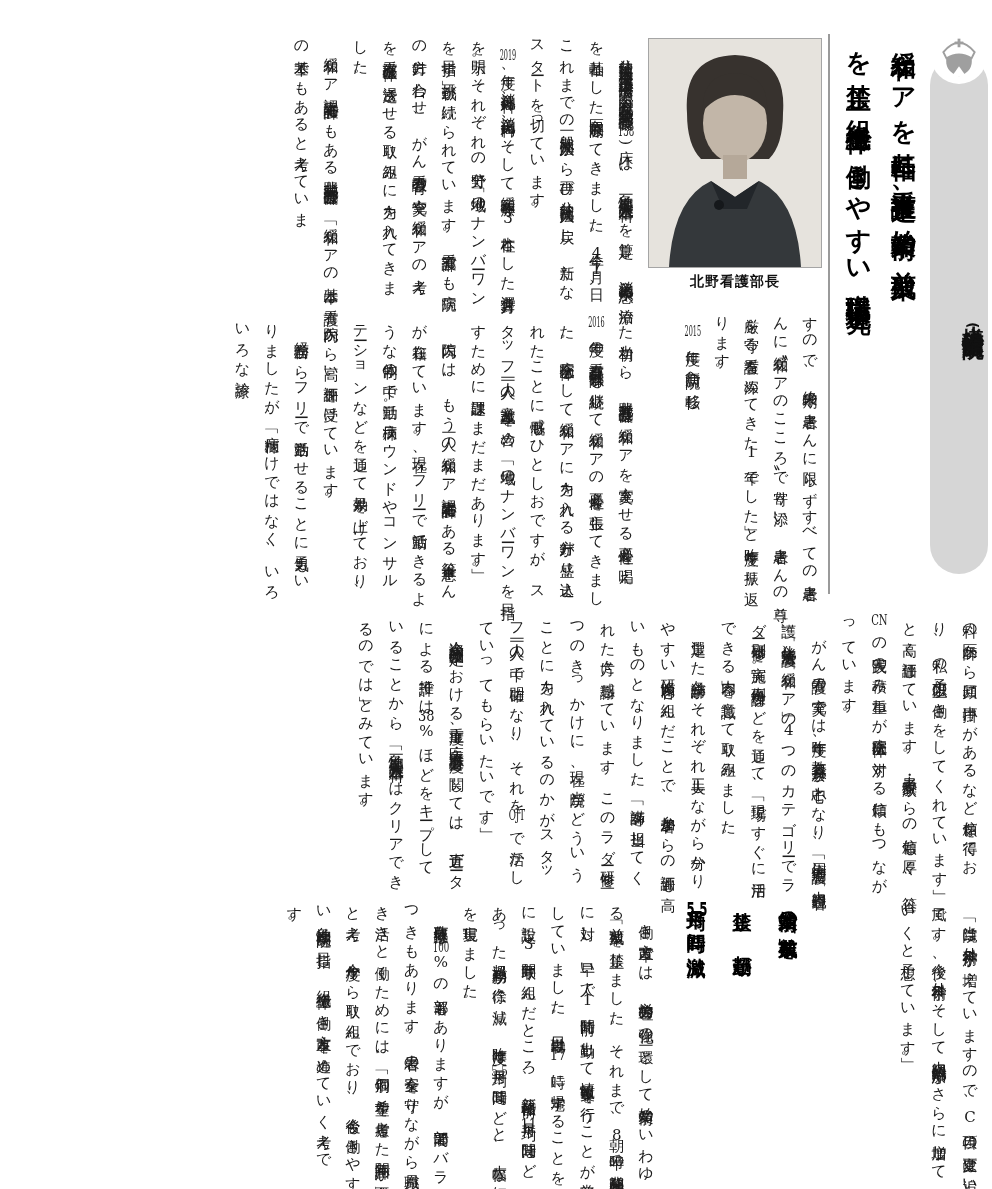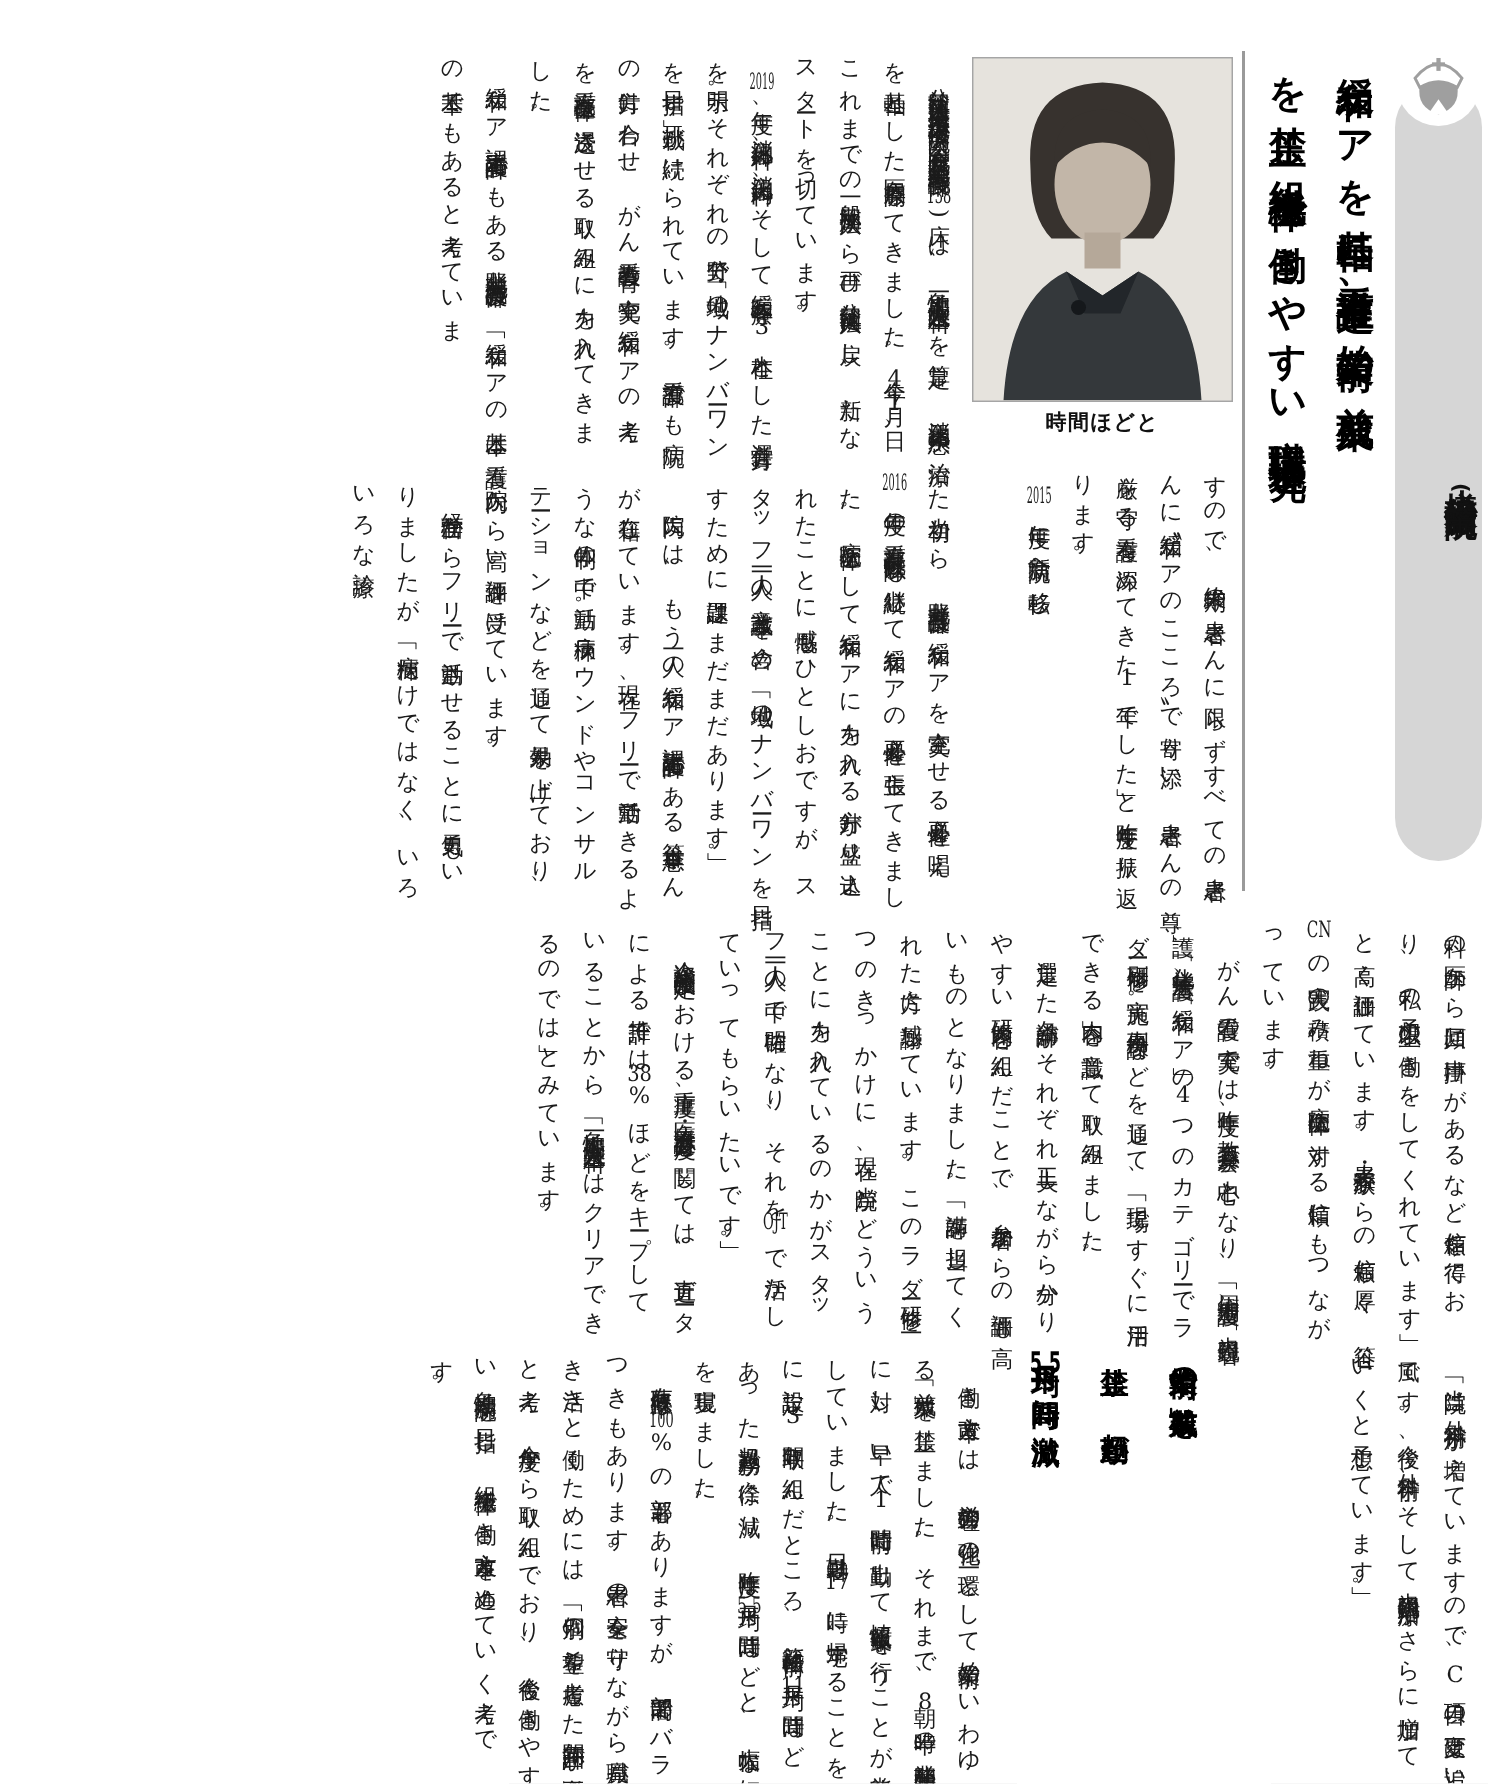--- a/index.html
+++ b/index.html
@@ -112,21 +112,21 @@
       <path d="M38,74 Q34,18 86,16 Q138,18 134,74 Q134,106 120,120 L52,120 Q38,106 38,74 Z" fill="#37322e"></path>
       <ellipse cx="86" cy="84" rx="32" ry="40" fill="#c2b6a8"></ellipse>
       <path d="M54,72 Q52,36 86,34 Q120,36 118,72 Q104,56 86,56 Q68,56 54,72 Z" fill="#37322e"></path>
       <rect x="74" y="116" width="24" height="26" fill="#b3a painted" opacity="0"></rect>
       <rect x="74" y="116" width="24" height="24" fill="#b5a899"></rect>
       <path d="M20,228 Q24,160 62,142 L86,158 L110,142 Q148,160 152,228 Z" fill="#34383b"></path>
       <path d="M62,142 L86,158 L110,142 L98,170 L74,170 Z" fill="#22262a"></path>
       <circle cx="70" cy="166" r="5" fill="#15181b"></circle>
     </svg>
   </figure>
-  <figcaption class="photo-caption">時間ほどと</figcaption>
+  <figcaption class="photo-caption">北野看護部長</figcaption>
 
   <div class="vblock block-a1">
       <p>　公益社団法人日本海員掖済会小樽掖済会病院(向谷充宏院長・北野由紀看護部長、<span class="tcy">138</span>床)は、急性期一般入院基本料<span class="tcy">1</span>を算定し、消化器系疾患の治療を基軸とした医療展開してきました。今年<span class="tcy">4</span>月<span class="tcy">1</span>日、これまでの一般社団法人から再び公益社団法人に戻し、新たなスタートを切っています。</p>
       <p>　<span class="tcy">2019</span>年度、消化器外科、消化器内科、そして緩和医療を<span class="tcy">3</span>本柱とした運営方針を明示。それぞれの分野で「地域のナンバーワンを目指す」挑戦が続けられています。看護部でも病院の方針に合わせ、がん看護教育の充実や緩和ケアの考えを看護部全体に浸透させる取り組みに力を入れてきました。</p>
       <p>　緩和ケア認定看護師でもある北野由紀看護部長は、「緩和ケアの基本は看護の基本でもあると考えていま</p>
     </div>
   <div class="vblock block-a2">
       <p>すので、終末期の患者さんに限らずすべての患者さんに〝緩和ケアのこころ〟で寄り添い、患者さんの尊厳を守る看護を深めてきた<span class="tcy">1</span>年でした」と昨年度を振り返ります。</p>
       <p>　<span class="tcy">2015</span>年度に新病院へ移転し</p>
     </div>

